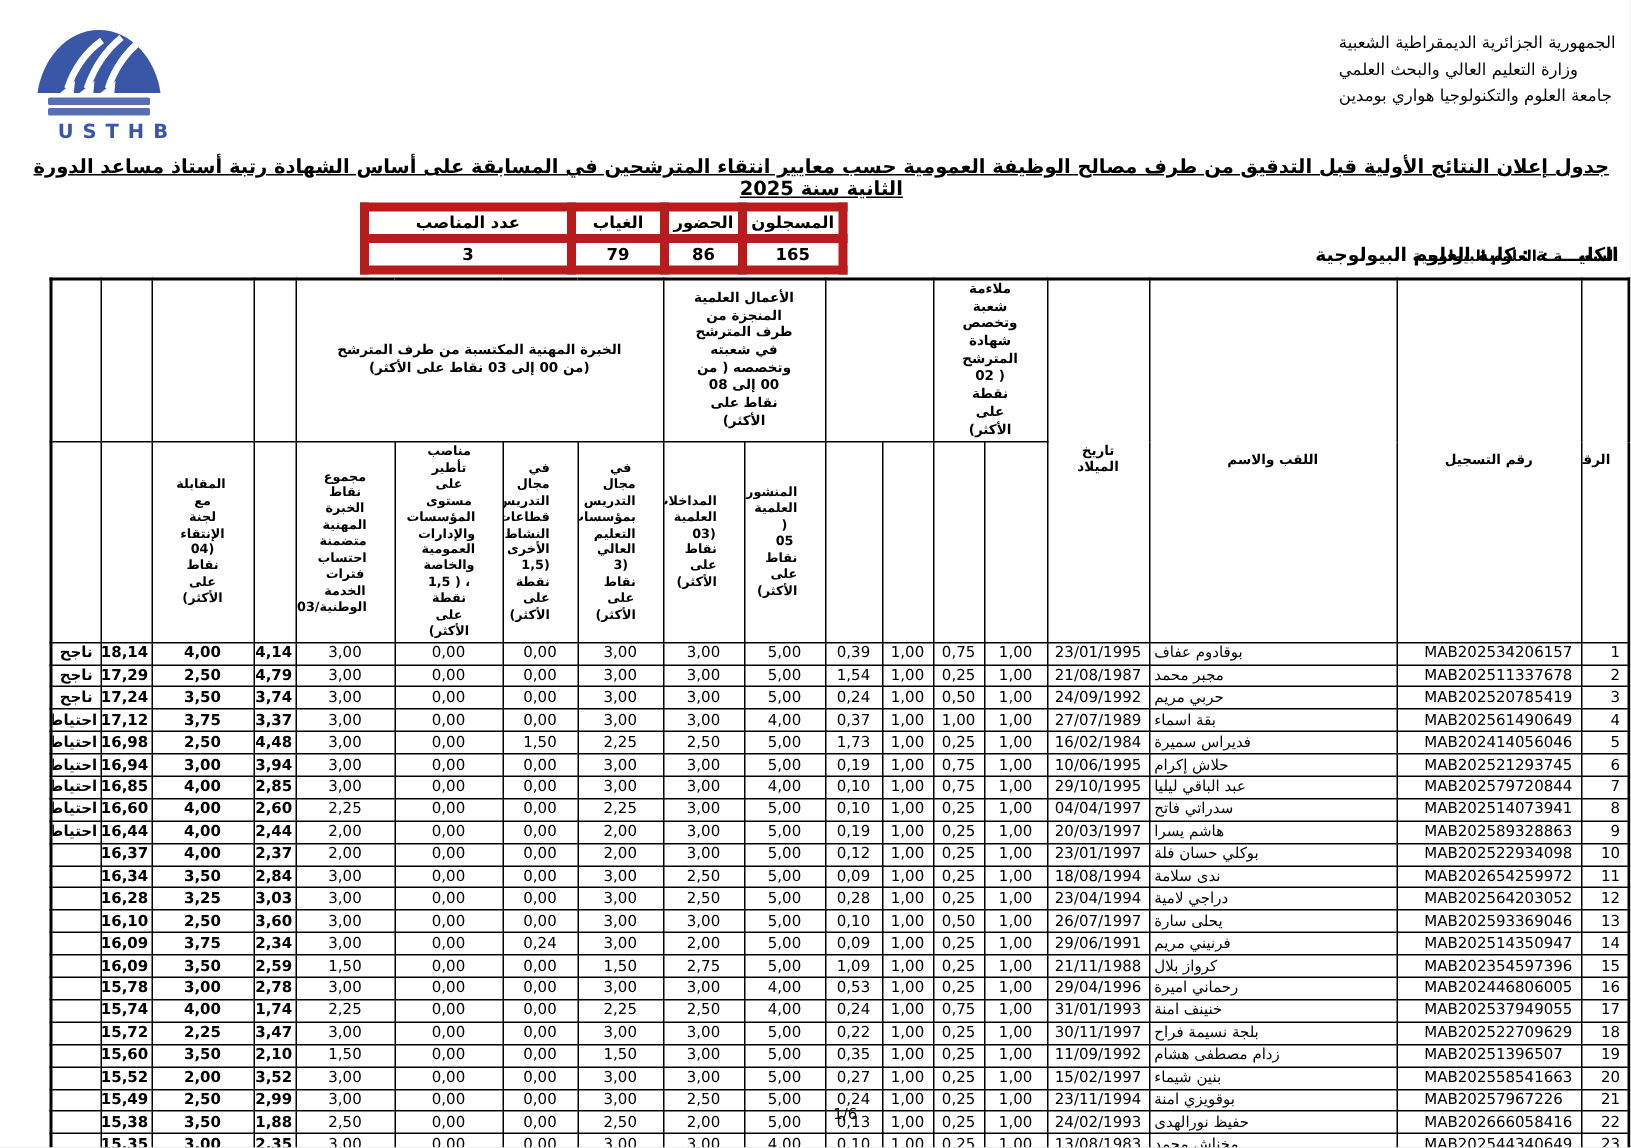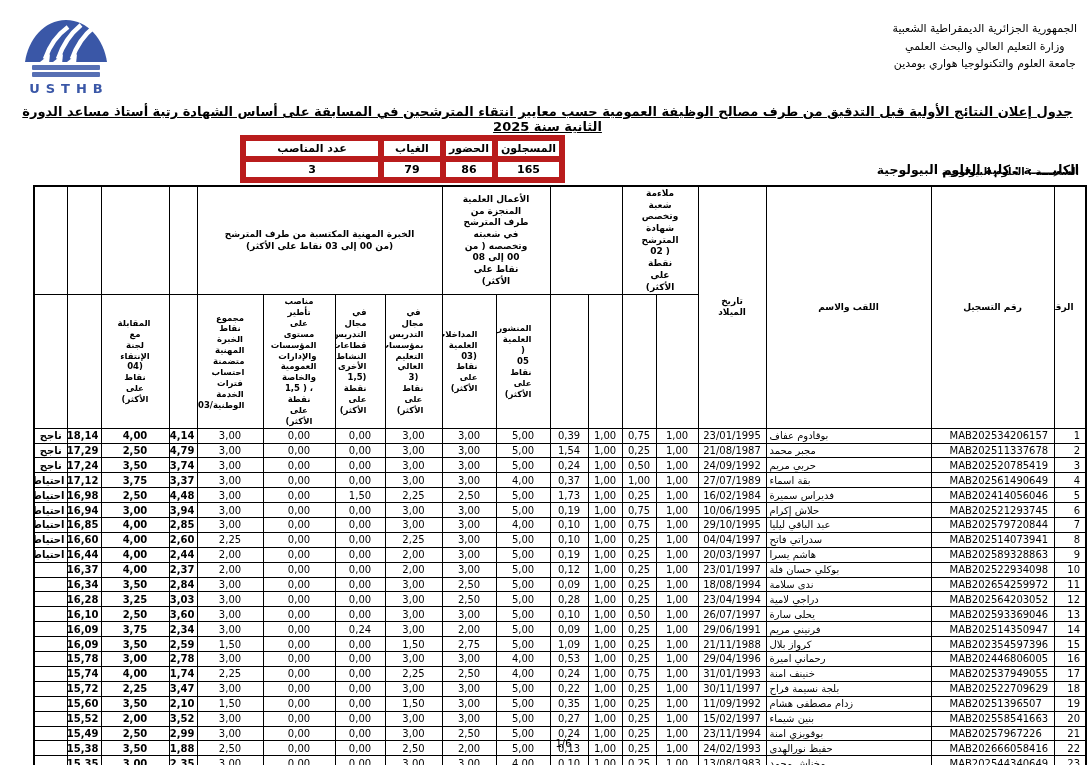--- a/index.html
+++ b/index.html
@@ -2,26 +2,26 @@
 <html lang="ar"><head>
 <meta charset="utf-8">
 <style>
   html,body { margin:0; padding:0; background:#e8e8e8; }
   .page {
     position:relative; width:1087px; height:765px; background:#fff;
     font-family:"DejaVu Sans", sans-serif; color:#000; overflow:hidden;
     margin:0 auto;
   }
   
-  .ministry { position:absolute; top:20px; right:10px; text-align:center; direction:rtl;
+  .ministry { position:absolute; top:20px; right:10px; text-align:left; direction:rtl;
               font-size:11px; line-height:1.6; }
   .logo { position:absolute; top:18px; left:14px; width:104px; text-align:center; }
   .logo svg { display:block; margin:0 auto; }
   .logo .acr { color:#3a57a7; font-weight:bold; font-size:13px; letter-spacing:6px;
-               margin-top:1px; padding-left:6px; }
+               margin-top:1px; padding-left:6px;text-align:right; }
   .title { position:absolute; top:104px; left:16px; right:8px; text-align:center;
            direction:rtl; font-weight:bold; font-size:13px;text-decoration:underline; }
   .faculty { position:absolute; top:133px; right:8px; direction:rtl; font-weight:bold; font-size:12.5px;margin-top:29px; }
   .branch  { position:absolute; top:166px; right:8px; direction:rtl; font-weight:bold; font-size:10px; }
 
   
   table { border-collapse:collapse; }
   .stats { position:absolute; top:135px; left:240px; direction:rtl; table-layout:fixed;
            border:2px solid #000; }
   .stats th, .stats td { border:6px solid #b91c1c; font-size:11px; font-weight:bold;

